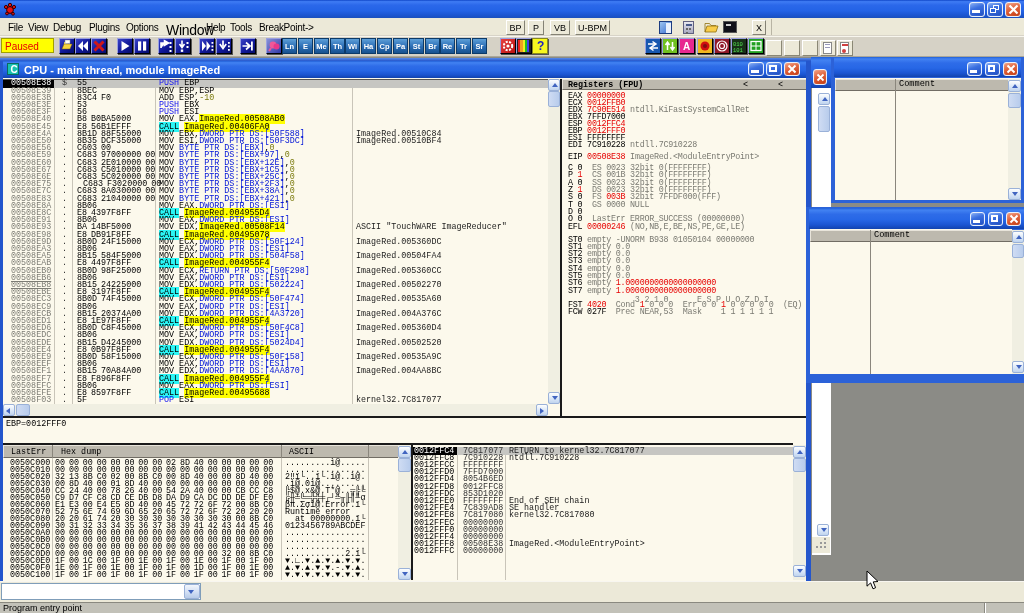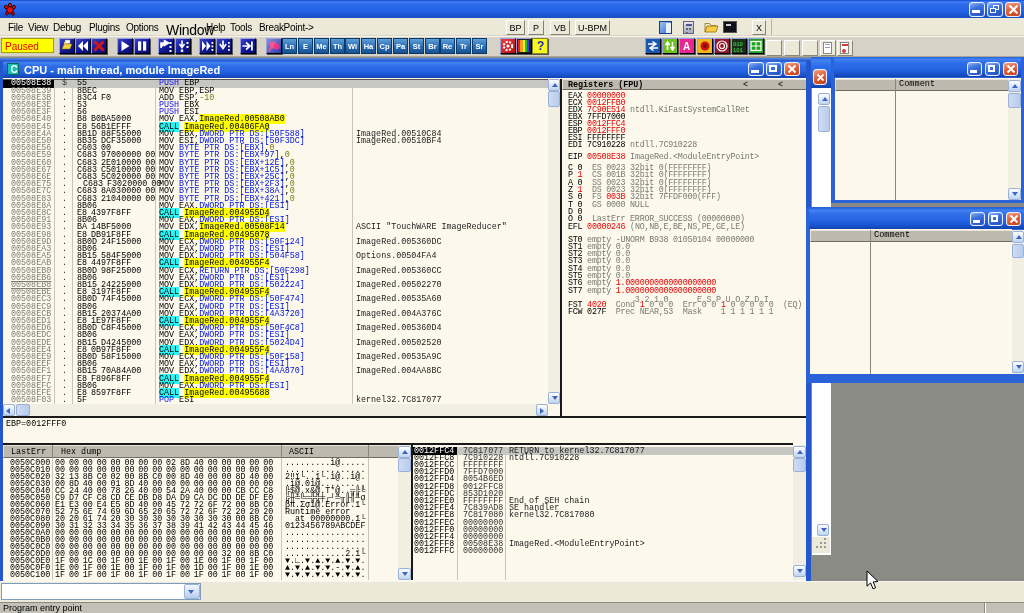--- a/index.html
+++ b/index.html
@@ -373,21 +373,21 @@
       <span class="mono gy ab" style="left:11px;">00508EA3</span>
       <span class="mono ab" style="left:62px;color:#333">.</span>
       <span class="mono ab" style="left:77px;word-spacing:-1.1px">8B06</span>
       <span class="mono ab" style="left:159px">MOV EAX,<span class="bl">DWORD PTR DS:[ESI]</span></span>
     </div>
 <div class="ab" style="left:0;top:253.2px;height:7.2px">
       <span class="mono gy ab" style="left:11px;">00508EA5</span>
       <span class="mono ab" style="left:62px;color:#333">.</span>
       <span class="mono ab" style="left:77px;word-spacing:-1.1px">8B15 584F5000</span>
       <span class="mono ab" style="left:159px">MOV EDX,<span class="bl">DWORD PTR DS:[504F58]</span></span>
-      <span class="mono ab" style="left:356px;color:#1c1c1c">Options.00504FA4</span>
+      <span class="mono ab" style="left:356px;color:#1c1c1c">ImageRed.00504FA4</span>
     </div>
 <div class="ab" style="left:0;top:260.4px;height:7.2px">
       <span class="mono gy ab" style="left:11px;">00508EAB</span>
       <span class="mono ab" style="left:62px;color:#333">.</span>
       <span class="mono ab" style="left:77px;word-spacing:-1.1px">E8 4497F8FF</span>
       <span class="mono ab" style="left:159px"><span class="ch">CALL</span> <span class="yh">ImageRed.004955F4</span></span>
     </div>
 <div class="ab" style="left:0;top:267.6px;height:7.2px">
       <span class="mono gy ab" style="left:11px;">00508EB0</span>
       <span class="mono ab" style="left:62px;color:#333">.</span>

